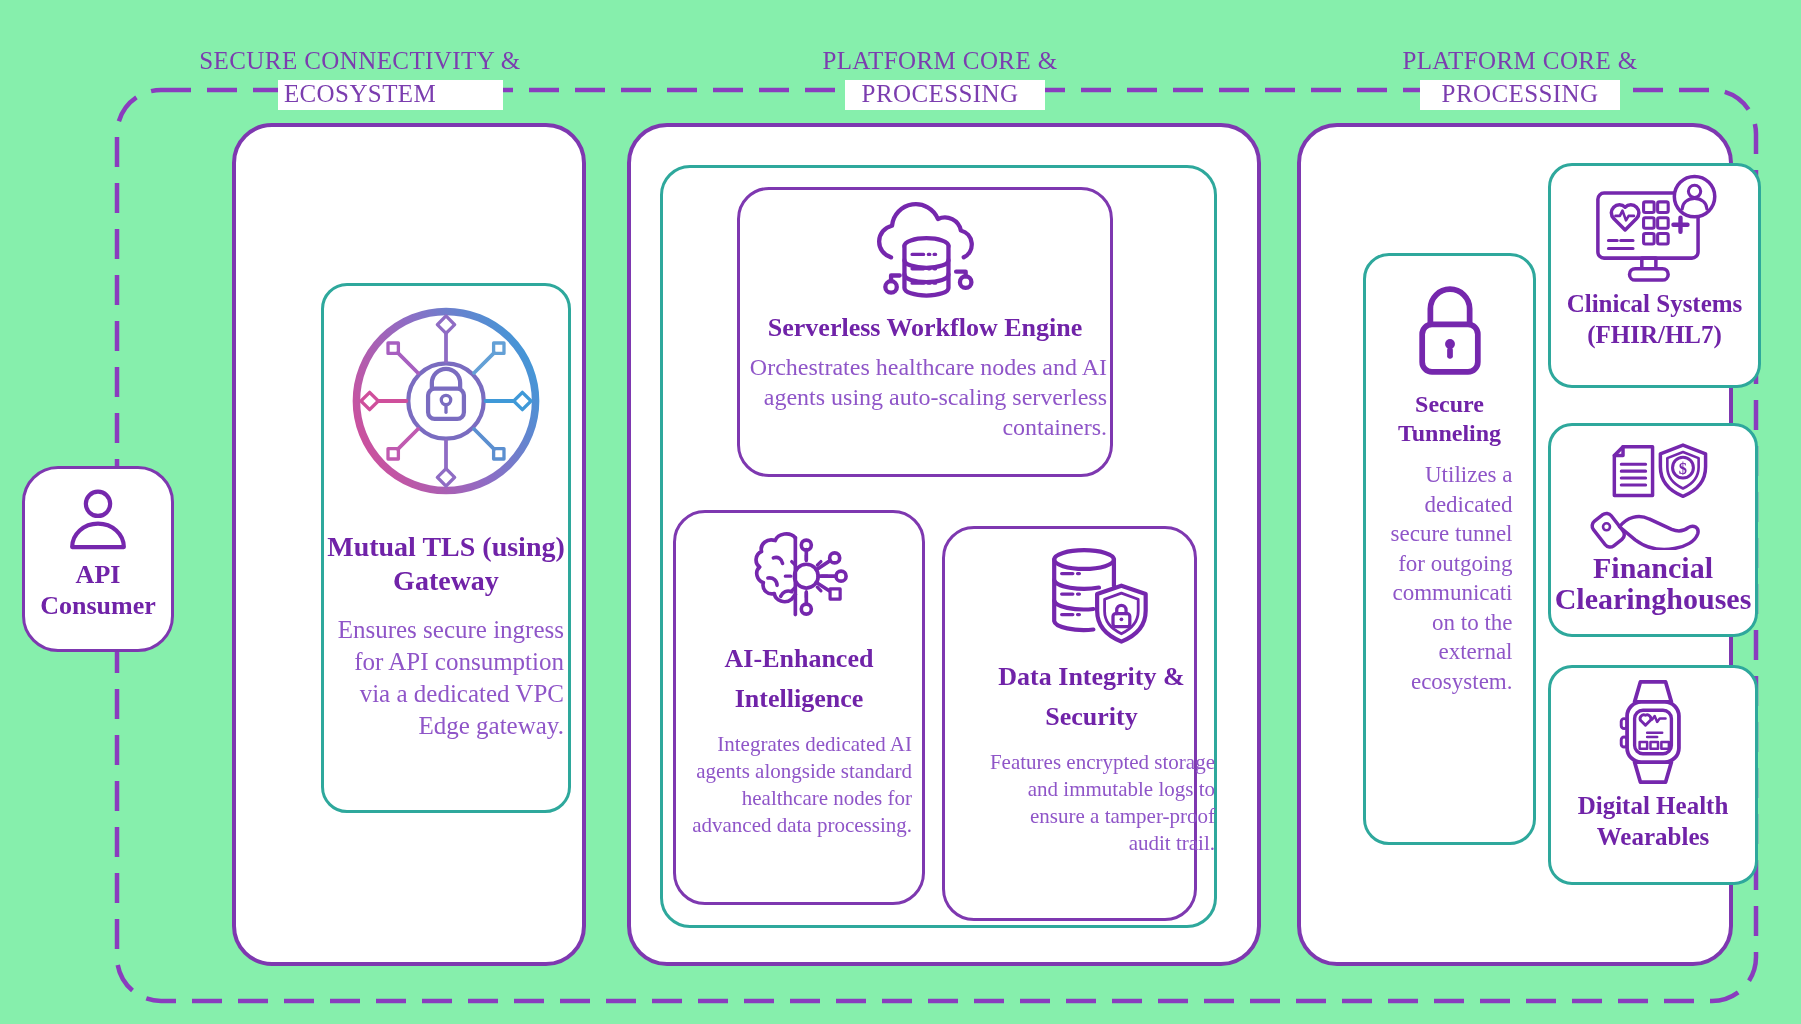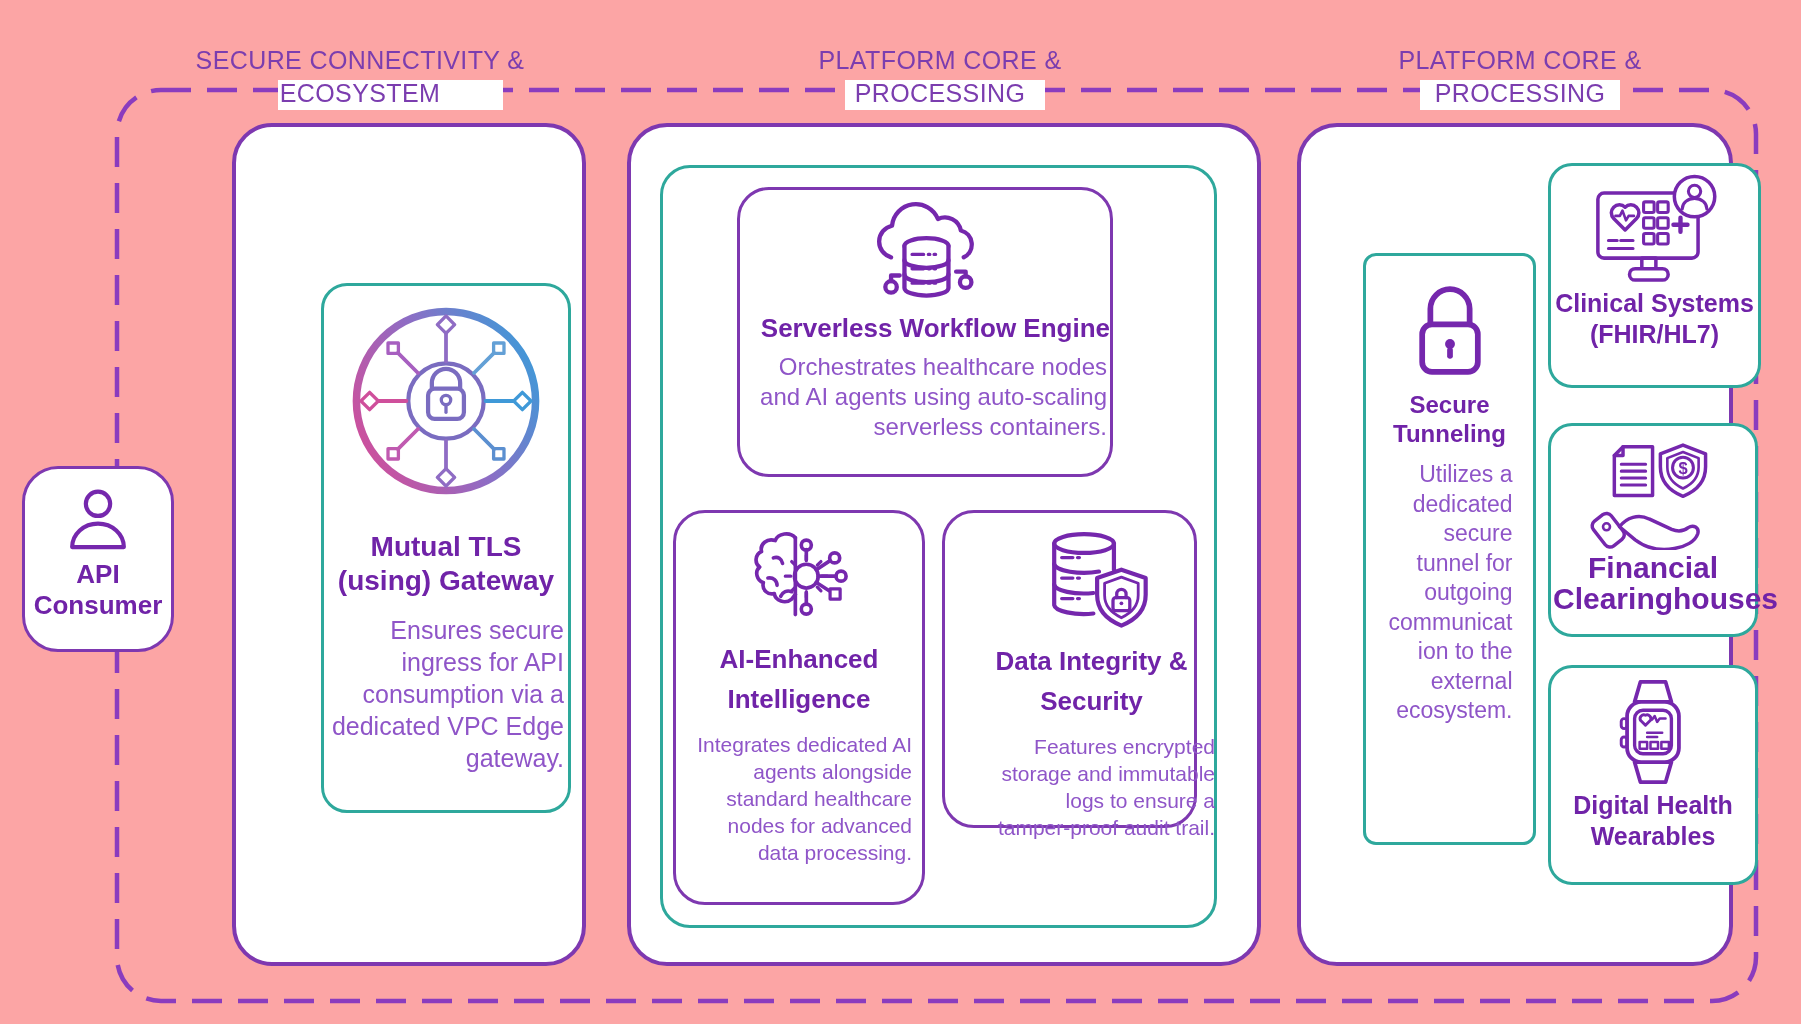--- a/index.html
+++ b/index.html
@@ -1,17 +1,17 @@
 <!DOCTYPE html>
 <html><head>
 <meta charset="utf-8">
 <style>
   html,body{margin:0;padding:0;background:#ffffff;}
   body{font-family:"Liberation Sans", sans-serif; overflow:hidden;}
-  #canvas{position:relative;width:1801px;height:1024px;background:#fca5a5;}
+  #canvas{position:relative;width:1801px;height:1024px;background:#86efac;font-family:Liberation Serif, serif;}
   svg{display:block;margin:0 auto;}
   .abs{position:absolute;box-sizing:border-box;}
   
   #dashsvg{position:absolute;left:0;top:0;z-index:0;}
   
   .patch{position:absolute;background:#fff;z-index:2;}
   #patch1{left:278px;top:80px;width:225px;height:30px;}
   #patch2{left:845px;top:80px;width:200px;height:30px;}
   #patch3{left:1420px;top:80px;width:200px;height:30px;}
   
@@ -28,34 +28,34 @@
   #col3{left:1297px;width:428px;}
   #col2teal{left:660px;top:165px;width:557px;height:763px;border:3px solid #2ea89c;
             border-radius:30px;background:#fff;z-index:1;}
   
   .card{position:absolute;z-index:2;background:#fff;text-align:center;box-sizing:border-box;}
   .tealcard{border:3px solid #2ea89c;margin-left:41px;}
   .purplecard{border:3.5px solid #7e38b0;}
   #mtls{left:280px;top:283px;width:250px;height:530px;border-radius:26px;}
   #serverless{left:737px;top:187px;width:376px;height:290px;border-radius:32px;}
   #ai{left:673px;top:510px;width:252px;height:395px;border-radius:32px;}
-  #data{left:942px;top:510px;width:255px;height:318px;border-radius:32px;padding-left:44px;}
-  #tunnel{left:1322px;top:253px;width:173px;height:592px;border-radius:13px;}
+  #data{left:942px;top:526px;width:255px;height:395px;border-radius:32px;padding-left:44px;}
+  #tunnel{left:1322px;top:253px;width:173px;height:592px;border-radius:26px;}
   #clinical{left:1507px;top:163px;width:213px;height:225px;border-radius:24px;}
   #financial{left:1507px;top:423px;width:210px;height:214px;border-radius:24px;}
   #wearables{left:1507px;top:665px;width:210px;height:220px;border-radius:24px;}
   #apiconsumer{left:22px;top:466px;width:152px;height:186px;border-radius:36px;z-index:3;}
   
   .t{font-weight:700;color:#7023a8;}
   .b{color:#8f55c8;text-align:right;}
   #mtls .icon{margin-top:16px;}
   #mtls .t{font-size:28px;line-height:34px;margin:30px 0 0;}
   #mtls .b{font-size:25px;line-height:32px;margin:16px auto 0;width:236px;}
   #serverless .icon{margin-top:8px;}
-  #serverless .t{font-size:26px;line-height:32px;margin:4px 0 0;text-align:right;}
+  #serverless .t{font-size:26px;line-height:32px;margin:4px 0 0;}
   #serverless .b{font-size:24px;line-height:30px;margin:8px auto 0;width:364px;}
   #ai .icon,#data .icon{margin-top:10px;}
   #ai .t,#data .t{font-size:26px;line-height:40px;margin:6px 0 0;}
   #ai .b,#data .b{font-size:21px;line-height:27px;margin:12px auto 0;width:226px;}
   #tunnel .icon{margin-top:16px;}
   #tunnel .t{font-size:24px;line-height:29px;margin:10px auto 0;width:120px;}
   #tunnel .b{font-size:23px;line-height:29.5px;margin:12px auto 0;width:126px;overflow-wrap:break-word;}
   #clinical .icon{margin-top:6px;}
   #clinical .t{font-size:25px;line-height:31px;margin:0 auto;width:200px;}
   #financial .icon{margin-top:8px;}

